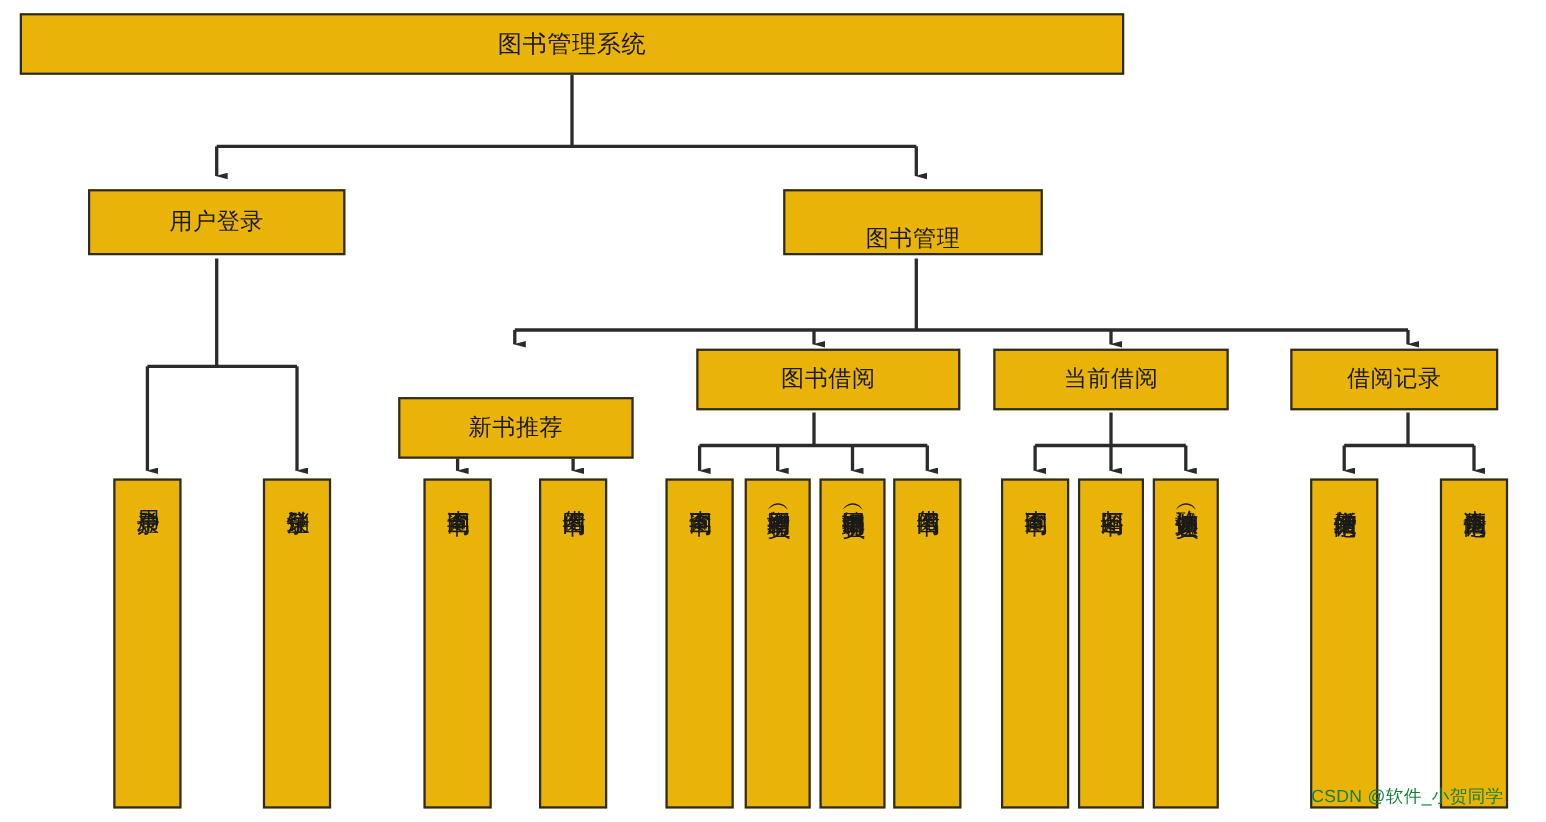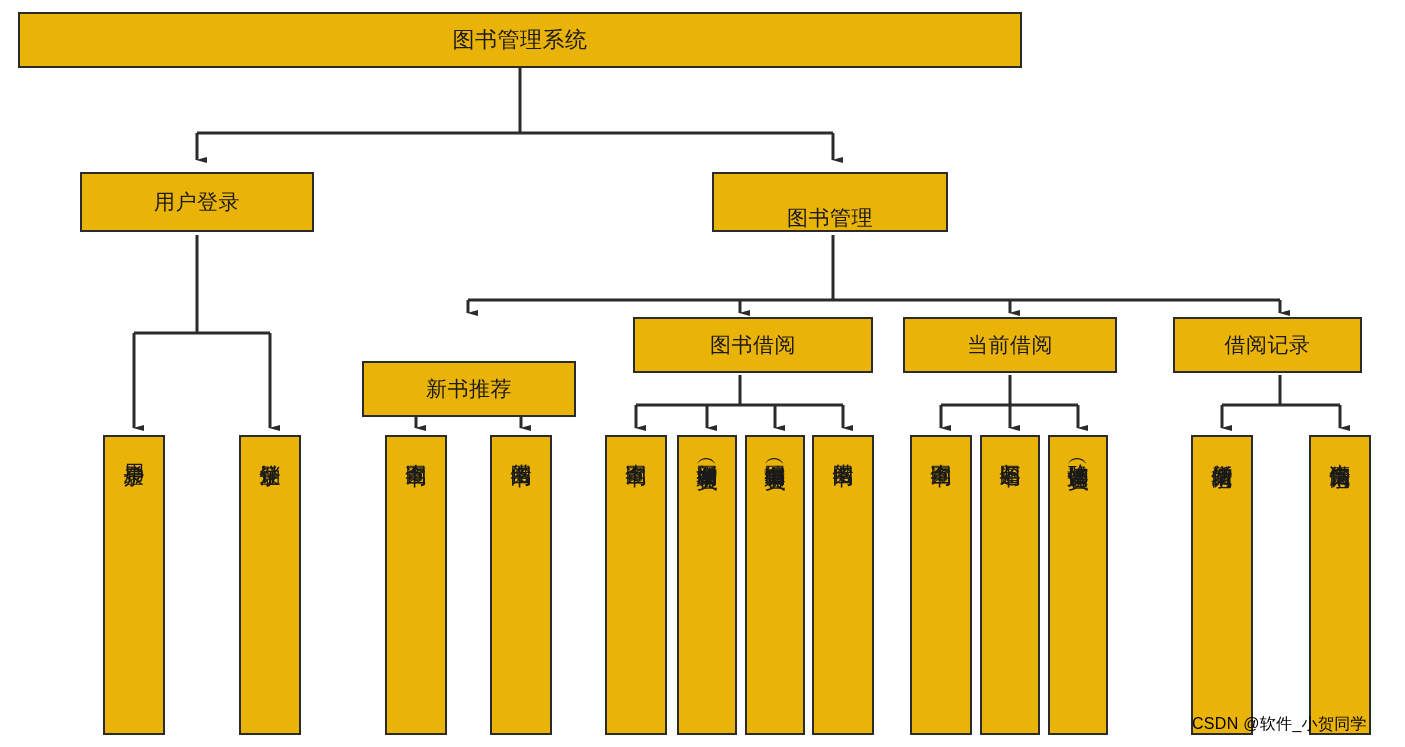--- a/index.html
+++ b/index.html
@@ -56,21 +56,21 @@
     line-height: 1.42;
     letter-spacing: 1px;
     white-space: normal;
   }
   .node.root .lbl { font-size: 22px; }
   #watermark {
     position: absolute;
     left: 1192px;
     top: 714px;
     font-size: 16px;
-    color: #000000;
+    color: #15803d;
     white-space: nowrap;
     letter-spacing: 0.3px;
   }
 </style>
 </head>
 <body>
 
 <div id="diagram">
 
   <svg id="connectors" viewBox="0 0 1405 747">

